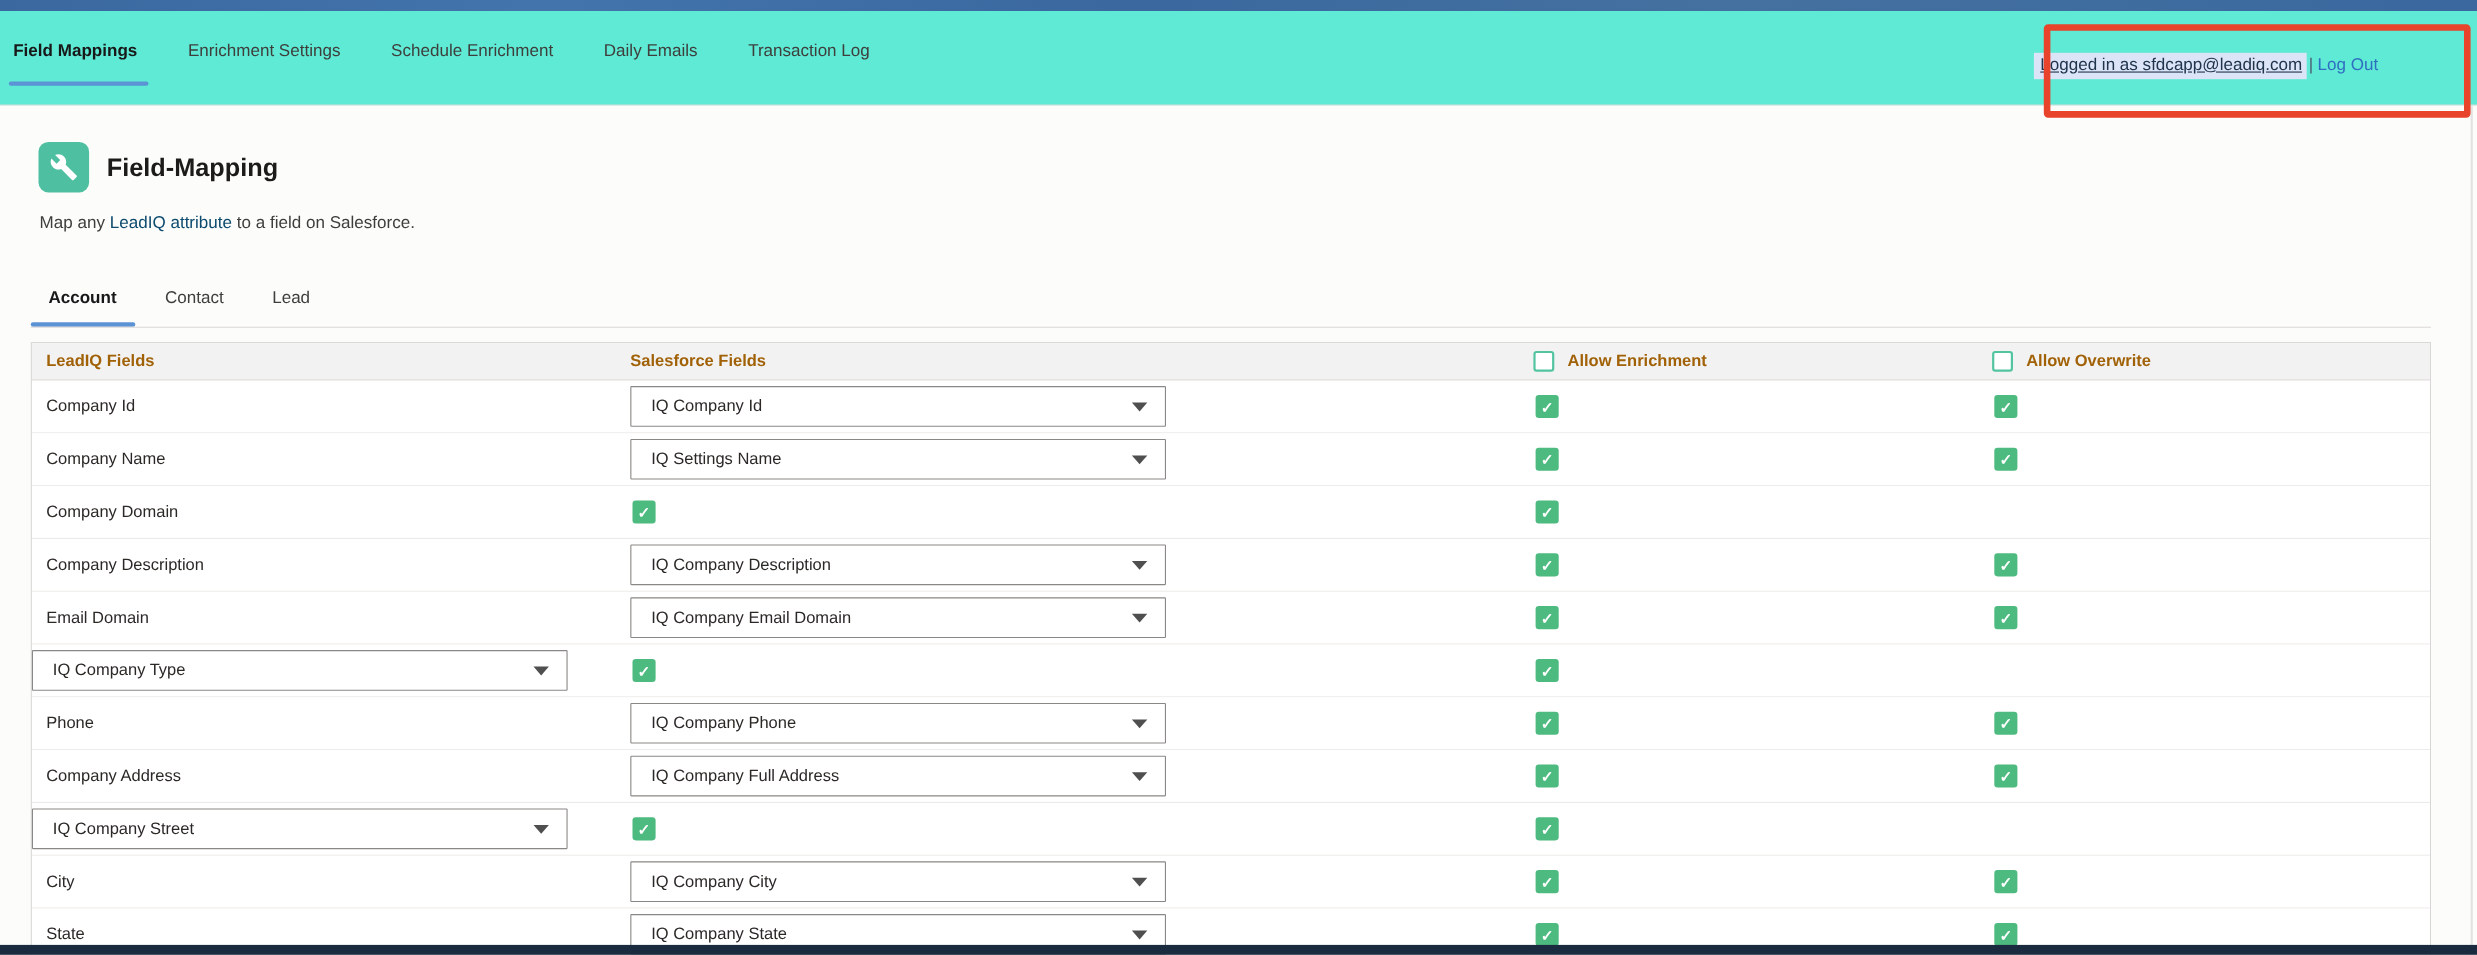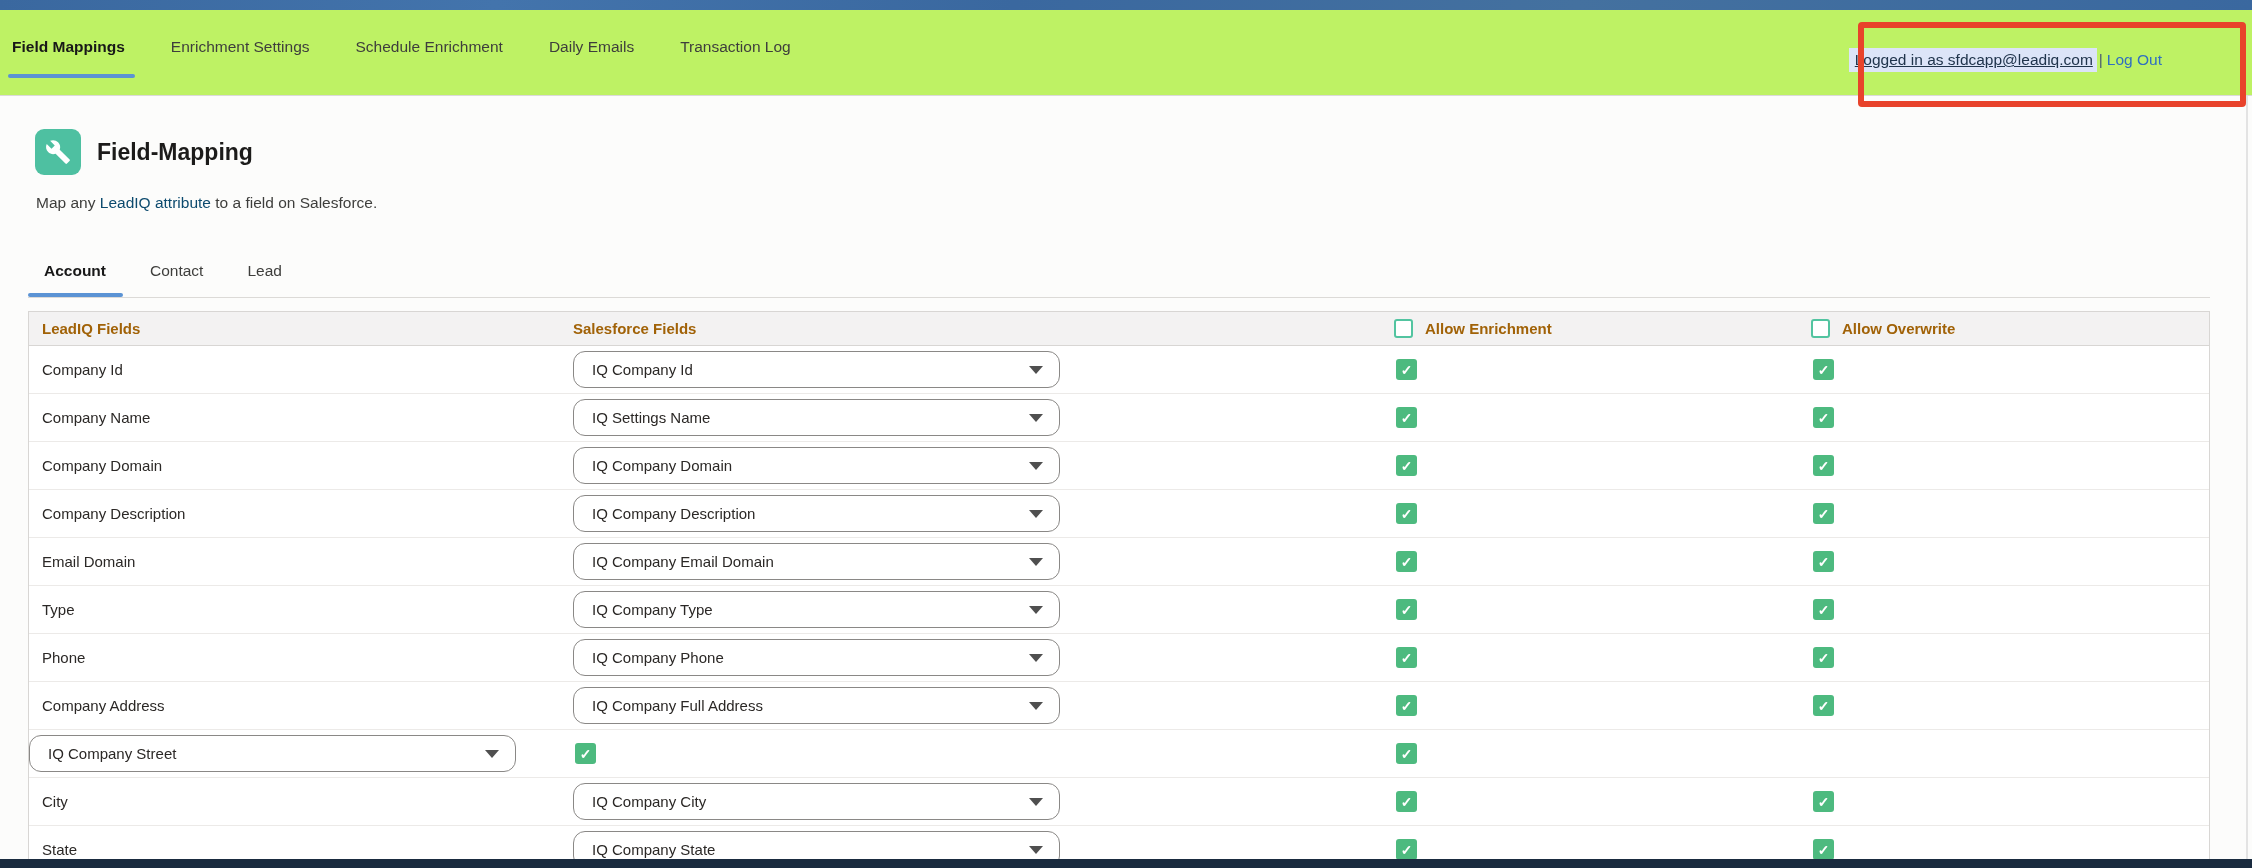--- a/index.html
+++ b/index.html
@@ -12,21 +12,21 @@
   }
   
   .top-stripe {
     height: 10px; width: 100%;
     background: linear-gradient(90deg, #3a689f, #4374ac 22%, #3a689f 45%, #44719f 70%, #3a689f 100%);
   }
   
   .navbar {
     position: relative;
     height: 86px;
-    background: #bef264;
+    background: #5eead4;
     border-bottom: 1px solid #dbdad8;
   }
   .nav-tabs {
     display: flex; gap: 46px;
     padding-left: 12px; padding-top: 28px;
     font-size: 15.5px; color: #3e3e3c;
   }
   .nav-tab { position: relative; cursor: pointer; padding-bottom: 30px; }
   .nav-tab.active { font-weight: bold; color: #181818; }
   .nav-tab.active::after {
@@ -105,21 +105,21 @@
     font-size: 15px;
   }
   .cell-leadiq { padding-left: 13px; }
   .hdr-check-cell { display: flex; align-items: center; gap: 12px; }
   .checkbox-unchecked {
     width: 19px; height: 19px; border-radius: 3px;
     background: #ffffff; border: 2px solid #52c4a0; cursor: pointer;
   }
   .dropdown {
     width: 487px; height: 37px;
-    border: 1px solid #8a8886; border-radius: 12px;
+    border: 1px solid #8a8886; border-radius: 1px;
     background: #ffffff;
     display: flex; align-items: center;
     padding: 0 16px 0 18px;
     cursor: pointer;
   }
   .dropdown-value { flex: 1; color: #2b2826; }
   .caret-down {
     width: 0; height: 0;
     border-left: 7px solid transparent; border-right: 7px solid transparent;
     border-top: 8px solid #4f4f4f;
@@ -235,26 +235,20 @@
     <div>
       <span class="checkbox-checked">
         <span class="check-glyph">✓</span>
       </span>
     </div>
   </div>
 
   <div class="t-row">
     <div class="cell-leadiq">Company Domain</div>
     <div>
-      <div class="dropdown">
-        <span class="dropdown-value">IQ Company Domain</span>
-        <span class="caret-down"></span>
-      </div>
-    </div>
-    <div>
       <span class="checkbox-checked">
         <span class="check-glyph">✓</span>
       </span>
     </div>
     <div>
       <span class="checkbox-checked">
         <span class="check-glyph">✓</span>
       </span>
     </div>
   </div>
@@ -293,21 +287,20 @@
       </span>
     </div>
     <div>
       <span class="checkbox-checked">
         <span class="check-glyph">✓</span>
       </span>
     </div>
   </div>
 
   <div class="t-row">
-    <div class="cell-leadiq">Type</div>
     <div>
       <div class="dropdown">
         <span class="dropdown-value">IQ Company Type</span>
         <span class="caret-down"></span>
       </div>
     </div>
     <div>
       <span class="checkbox-checked">
         <span class="check-glyph">✓</span>
       </span>

